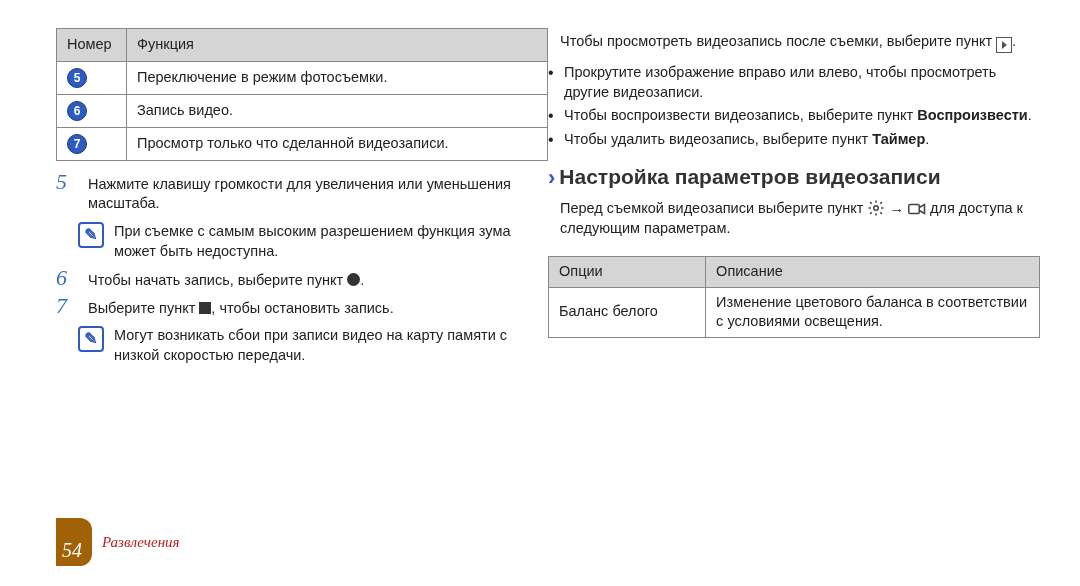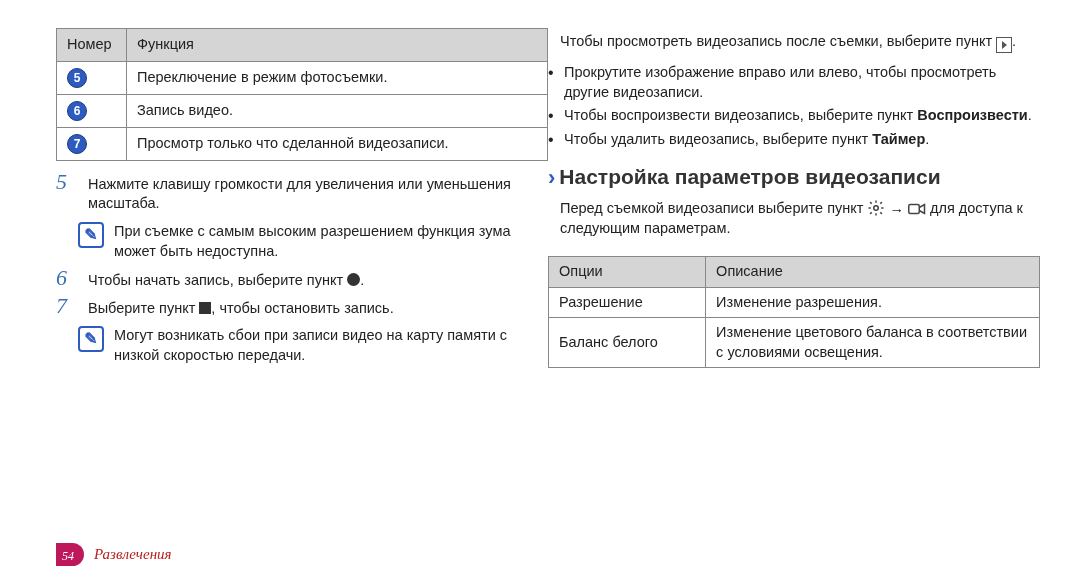--- a/index.html
+++ b/index.html
@@ -159,26 +159,26 @@
     font-size: 14.5px;
   }
   table.opts thead th { background: #d5d5d5; }
   .footer {
     display: flex;
     align-items: center;
     gap: 10px;
     margin-top: 8px;
   }
   .pagenum {
-    background: #be185d;
+    background: #a16207;
     color: #fff;
     font-style: italic;
     font-family: Georgia, serif;
-    font-size: 12px;
-    padding: 5px 10px 2px 6px;
+    font-size: 20px;
+    padding: 19px 10px 2px 6px;
     border-top-right-radius: 12px;
     border-bottom-right-radius: 12px;
   }
   .foot-section {
     font-style: italic;
     color: #b91c1c;
     font-family: Georgia, serif;
     font-size: 15px;
   }
   .inl { display: inline; }
@@ -293,24 +293,20 @@
 
       <table class="opts">
         <thead>
           <tr>
             <th style="width:32%">Опции</th>
             <th>Описание</th>
           </tr>
         </thead>
         <tbody>
           <tr>
-            <td>Разрешение</td>
-            <td>Изменение разрешения.</td>
-          </tr>
-          <tr>
             <td>Баланс белого</td>
             <td>Изменение цветового баланса в соответствии с условиями освещения.</td>
           </tr>
         </tbody>
       </table>
 
     </div>
 
   </div>
 

